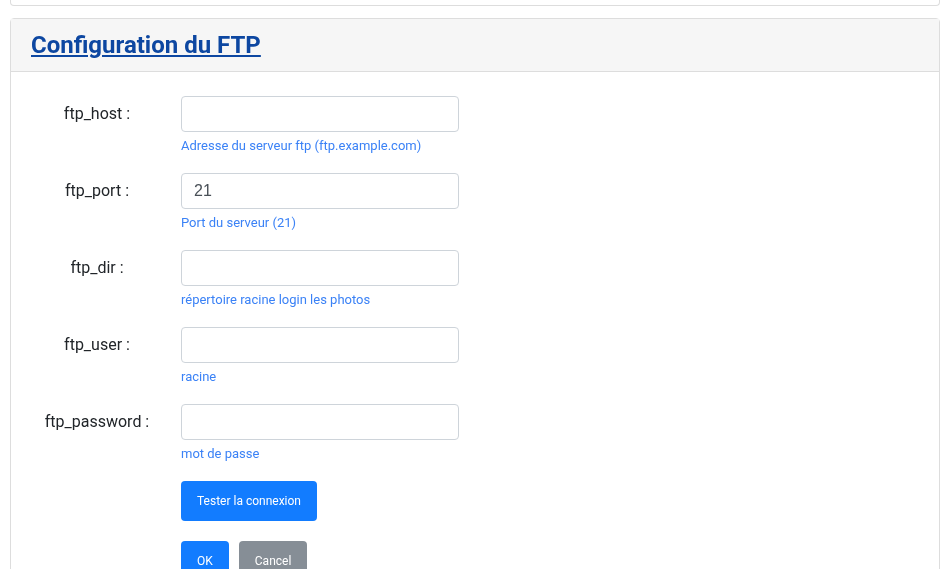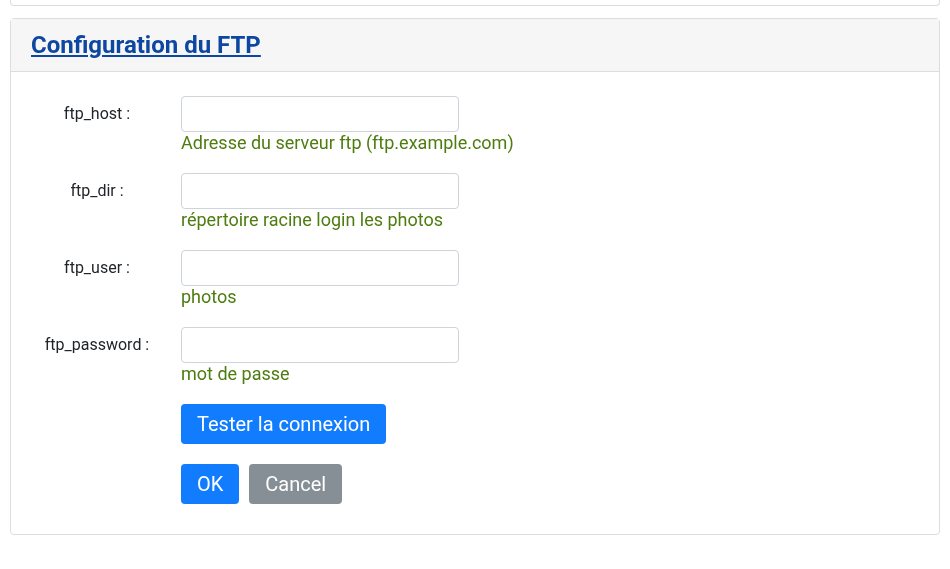--- a/index.html
+++ b/index.html
@@ -60,30 +60,31 @@
       padding: 6px 12px;
       font-size: 16px;
       line-height: 1.5;
       color: #495057;
       background: #fff;
       border: 1px solid #ced4da;
       border-radius: 4px;
     }
     .help-text {
       display: block;
-      font-size: 18px;
-      color: #4d7c0f;
+      margin-top: 6px;
+      font-size: 13px;
+      color: #3b82f6;
     }
     .btn {
       display: inline-flex;
       align-items: center;
       justify-content: center;
       padding: 0 16px;
       height: 40px;
-      font-size: 20px;
+      font-size: 12px;
       border: none;
       border-radius: 4px;
       cursor: pointer;
       font-family: inherit;
     }
     .btn-primary {
       background: #127cff;
       color: #fff;
     }
     .btn-secondary {
@@ -116,34 +117,41 @@
     <div class="card-body">
 
       <div class="form-row">
         <div class="label-col">ftp_host :</div>
         <div class="control-col">
           <input type="text" class="form-control" value="" style="">
           <span class="help-text">Adresse du serveur ftp (ftp.example.com)</span>
         </div>
       </div>
 
+      <div class="form-row">
+        <div class="label-col">ftp_port :</div>
+        <div class="control-col">
+          <input type="text" class="form-control" value="21" style="">
+          <span class="help-text">Port du serveur (21)</span>
+        </div>
+      </div>
 
       <div class="form-row">
         <div class="label-col">ftp_dir :</div>
         <div class="control-col">
           <input type="text" class="form-control" value="" style="">
           <span class="help-text">répertoire racine login les photos</span>
         </div>
       </div>
 
       <div class="form-row">
         <div class="label-col">ftp_user :</div>
         <div class="control-col">
           <input type="text" class="form-control" value="" style="">
-          <span class="help-text">photos</span>
+          <span class="help-text">racine</span>
         </div>
       </div>
 
       <div class="form-row">
         <div class="label-col">ftp_password :</div>
         <div class="control-col">
           <input type="password" class="form-control" value="" style="">
           <span class="help-text">mot de passe</span>
         </div>
       </div>

